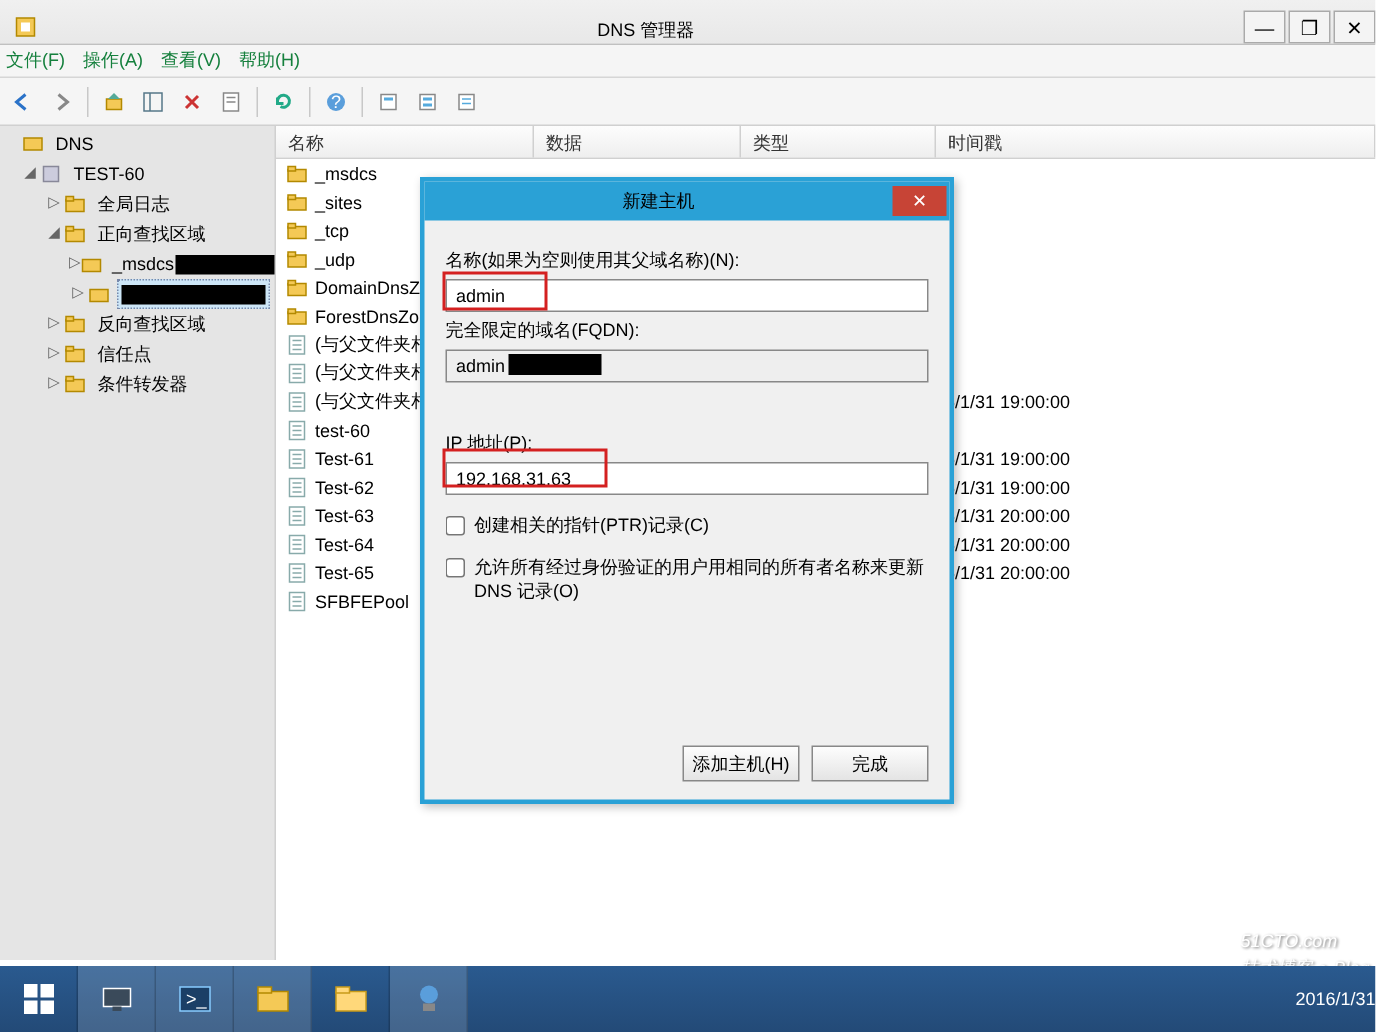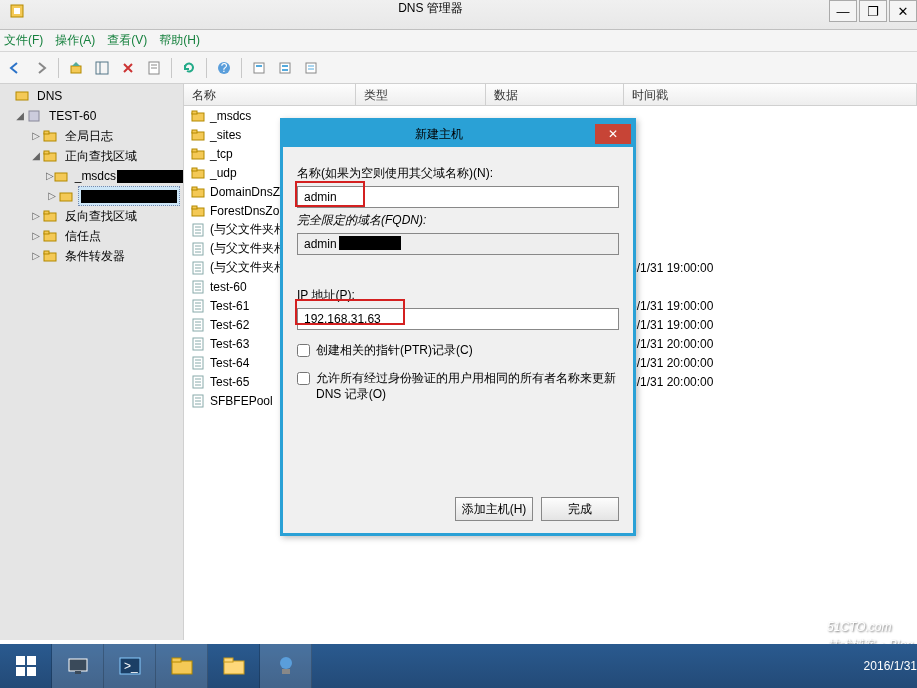--- a/index.html
+++ b/index.html
@@ -1,19 +1,19 @@
 <!DOCTYPE html>
 <html><head>
 <meta charset="utf-8">
 <style>
 * { box-sizing: border-box; margin: 0; padding: 0; font-family: "Microsoft YaHei", "SimSun", sans-serif; font-size: 12px; }
 body { background: #fff; width: 917px; height: 688px; overflow: hidden; position: relative; }
 
 
-.titlebar { height: 30px; background: linear-gradient(#f0f0f0,#e8e8e8); border-bottom: 1px solid #c0c0c0; display: flex; align-items: flex-start; }
+.titlebar { height: 30px; background: linear-gradient(#f0f0f0,#e8e8e8); border-bottom: 1px solid #c0c0c0; display: flex; align-items: flex-end; }
 .titlebar .appicon { width: 22px; height: 22px; margin: 0 6px; display:flex;align-items:center;justify-content:center; }
 .titlebar .title { flex: 1; text-align: center; font-size: 12px; color: #000; }
 .titlebar .winbtns { display: flex; }
 .titlebar .winbtn { width: 28px; height: 22px; border: 1px solid #aaa; background:#f4f4f4; display:flex;align-items:center;justify-content:center; margin-left:2px; font-size:13px; cursor:pointer;}
 
 
 .menubar { height: 22px; background: #f5f5f5; border-bottom: 1px solid #d6d6d6; display: flex; align-items: center; padding-left: 4px; gap: 12px; }
 .menubar span { color: #15803d; cursor: pointer; }
 
 
@@ -257,22 +257,22 @@
             </svg>
           </span>
           <span class="lbl">条件转发器</span>
         </li>
     </ul>
   </div>
 
   <div class="listpane">
     <div class="listhdr">
       <div class="col col-name">名称</div>
+      <div class="col col-data">数据</div>
       <div class="col col-type">类型</div>
-      <div class="col col-data">数据</div>
       <div class="col col-time">时间戳</div>
     </div>
     <div class="listbody" id="listbody">
         <div class="row">
           <div class="cell cell-name">
             <span class="fico">
               <svg width="14" height="14">
                 <rect x="1" y="4" width="12" height="8" fill="#f4c956" stroke="#b38900"></rect>
                 <rect x="1" y="2" width="5" height="3" fill="#f4c956" stroke="#b38900"></rect>
               </svg>
@@ -520,21 +520,21 @@
 <div class="modal">
   <div class="modal-titlebar">
     <span class="mtitle">新建主机</span>
     <div class="mclose">✕</div>
   </div>
   <div class="modal-body" style="position:relative;">
     <label class="fldlbl">名称(如果为空则使用其父域名称)(N):</label>
     <input class="txt" type="text" value="admin" style="">
     <div class="redbox" style="left:12px;top:34px;width:70px;height:26px;"></div>
 
-    <label class="fldlbl" style="font-style:italic;">完全限定的域名(FQDN):</label>
+    <label class="fldlbl" style="">完全限定的域名(FQDN):</label>
     <div style="position:relative;">
       <input class="txt" type="text" readonly="" value="admin" style="">
       <span class="blackout" style="position:absolute;left:42px;top:3px;width:62px;height:14px;"></span>
     </div>
 
     <label class="fldlbl" style="margin-top:32px;">IP 地址(P):</label>
     <input class="txt" type="text" value="192.168.31.63" style="">
     <div class="redbox" style="left:12px;top:152px;width:110px;height:26px;"></div>
 
     <div class="chkrow">

